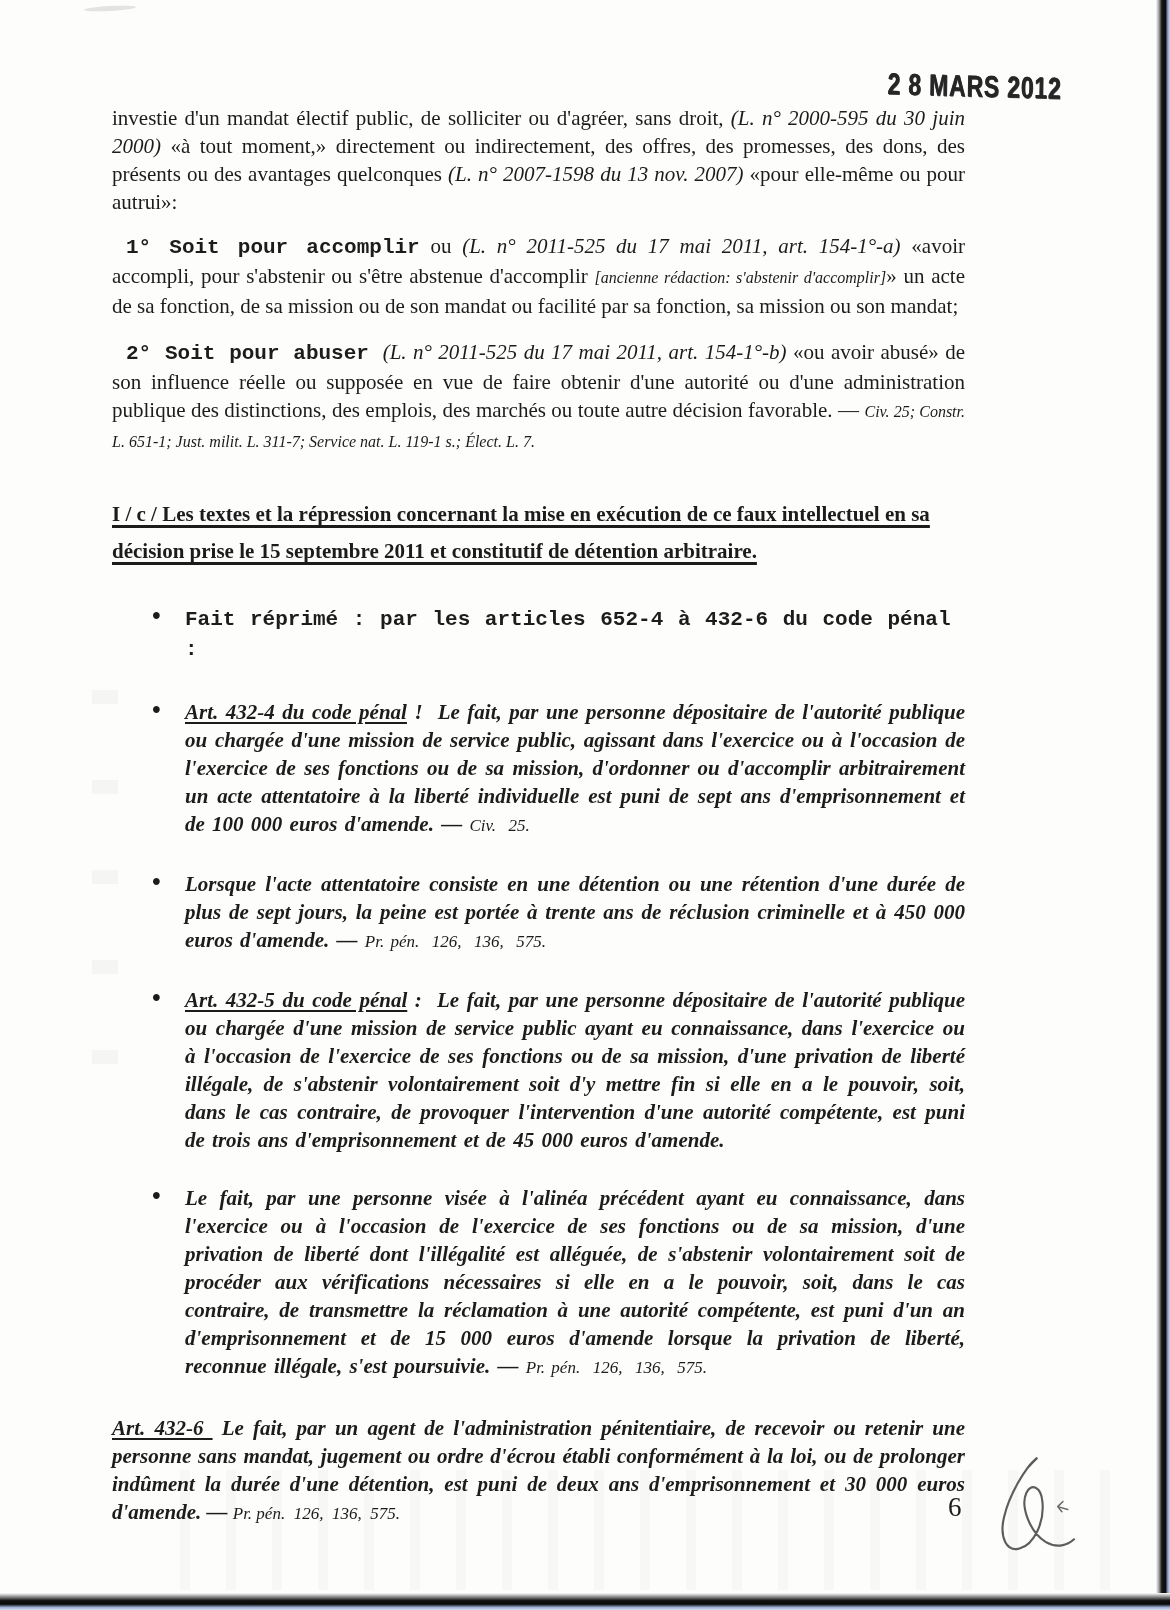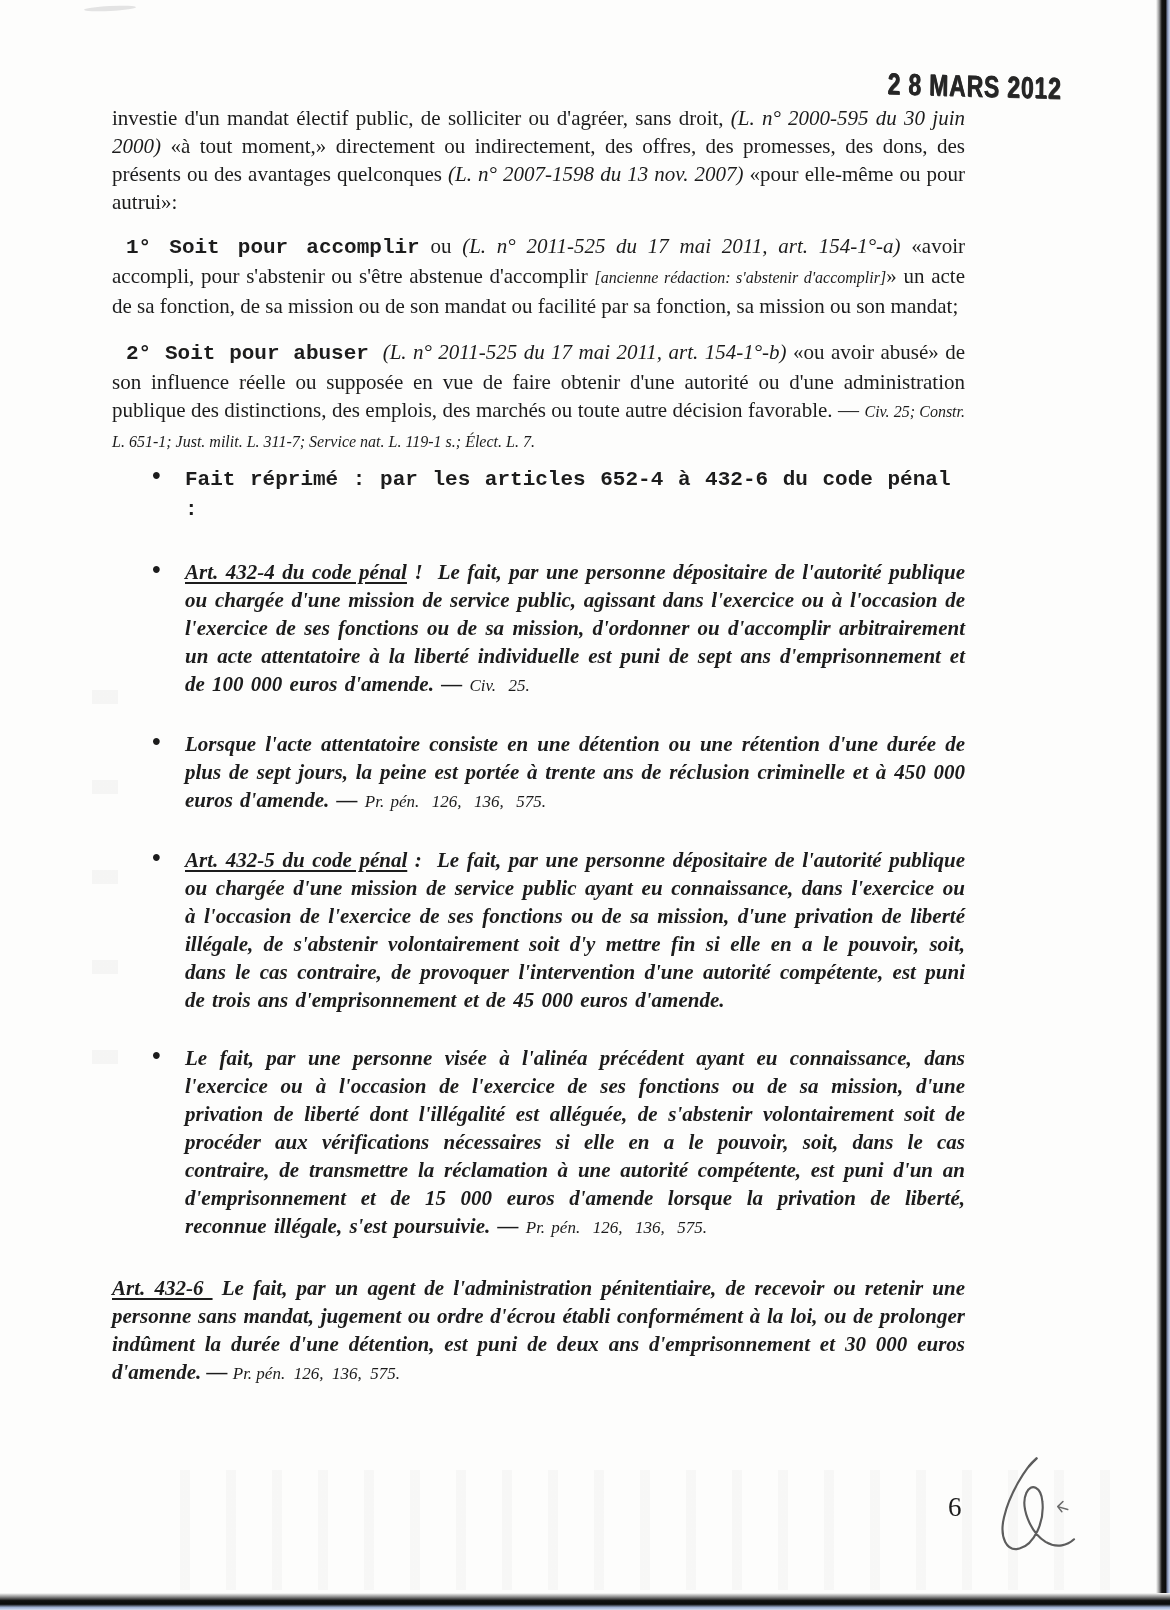--- a/index.html
+++ b/index.html
@@ -45,21 +45,21 @@
   }
   
   .content{
     position:absolute;left:112px;top:0;width:853px;padding-top:104px;
     font-size:21px;line-height:28px;
   }
   p{margin:0;}
   .just{text-align:justify;text-align-last:left;}
   .intro{margin-bottom:16px;}
   .item{margin-bottom:18px;text-indent:14px;}
-  .item.last{margin-bottom:8px;}
+  .item.last{margin-bottom:1px;}
   .heading{
     margin:40px 0 34px 0;
     font-weight:700;
     text-decoration:underline;
     text-decoration-thickness:2.5px;
     text-underline-offset:4px;
     line-height:37px;
   }
   .bullet{position:relative;padding-left:73px;margin-bottom:30px;}
   .bullet.fact{margin-bottom:34px;}
@@ -99,20 +99,21 @@
   <div class="stamp">2 8 MARS 2012</div>
 
   <div class="content">
 
     <p class="intro just"><span class="rm">investie d'un mandat électif public, de solliciter ou d'agréer, sans droit, </span><span class="it">(L. n° 2000-595 du 30 juin 2000)</span><span class="rm"> «à tout moment,» directement ou indirectement, des offres, des promesses, des dons, des présents ou des avantages quelconques </span><span class="it">(L. n° 2007-1598 du 13 nov. 2007)</span><span class="rm"> «pour elle-même ou pour autrui»:</span></p>
 
     <p class="item just"><span class="bd">1° Soit pour accomplir</span><span class="rm"> ou </span><span class="it">(L. n° 2011-525 du 17 mai 2011, art. 154-1°-a)</span><span class="rm"> «avoir accompli, pour s'abstenir ou s'être abstenue d'accomplir </span><span class="smi">[ancienne rédaction: s'abstenir d'accomplir]</span><span class="rm">» un acte de sa fonction, de sa mission ou de son mandat ou facilité par sa fonction, sa mission ou son mandat;</span></p>
 
     <p class="item last just"><span class="bd">2° Soit pour abuser </span><span class="it">(L. n° 2011-525 du 17 mai 2011, art. 154-1°-b)</span><span class="rm"> «ou avoir abusé» de son influence réelle ou supposée en vue de faire obtenir d'une autorité ou d'une administration publique des distinctions, des emplois, des marchés ou toute autre décision favorable. — </span><span class="smi">Civ. 25; Constr. L. 651-1; Just. milit. L. 311-7; Service nat. L. 119-1 s.; Élect. L. 7.</span></p>
 
+    <p class="heading">I / c / Les textes et la répression concernant la mise en exécution de ce faux intellectuel en sa décision prise le 15 septembre 2011 et constitutif de détention arbitraire.</p>
 
     <div class="bullet fact">
       <span class="dot">•</span>
       <p class="btext"><span class="bd">Fait réprimé : par les articles 652-4 à 432-6 du code pénal :</span></p>
     </div>
 
     <div class="bullet">
       <span class="dot">•</span>
       <p class="btext just"><span class="bi u">Art. 432-4 du code pénal</span><span class="bi"> !&nbsp; Le fait, par une personne dépositaire de l'autorité publique ou chargée d'une mission de service public, agissant dans l'exercice ou à l'occasion de l'exercice de ses fonctions ou de sa mission, d'ordonner ou d'accomplir arbitrairement un acte attentatoire à la liberté individuelle est puni de sept ans d'emprisonnement et de 100 000 euros d'amende. — </span><span class="smbi">Civ.&nbsp; 25.</span></p>
     </div>

